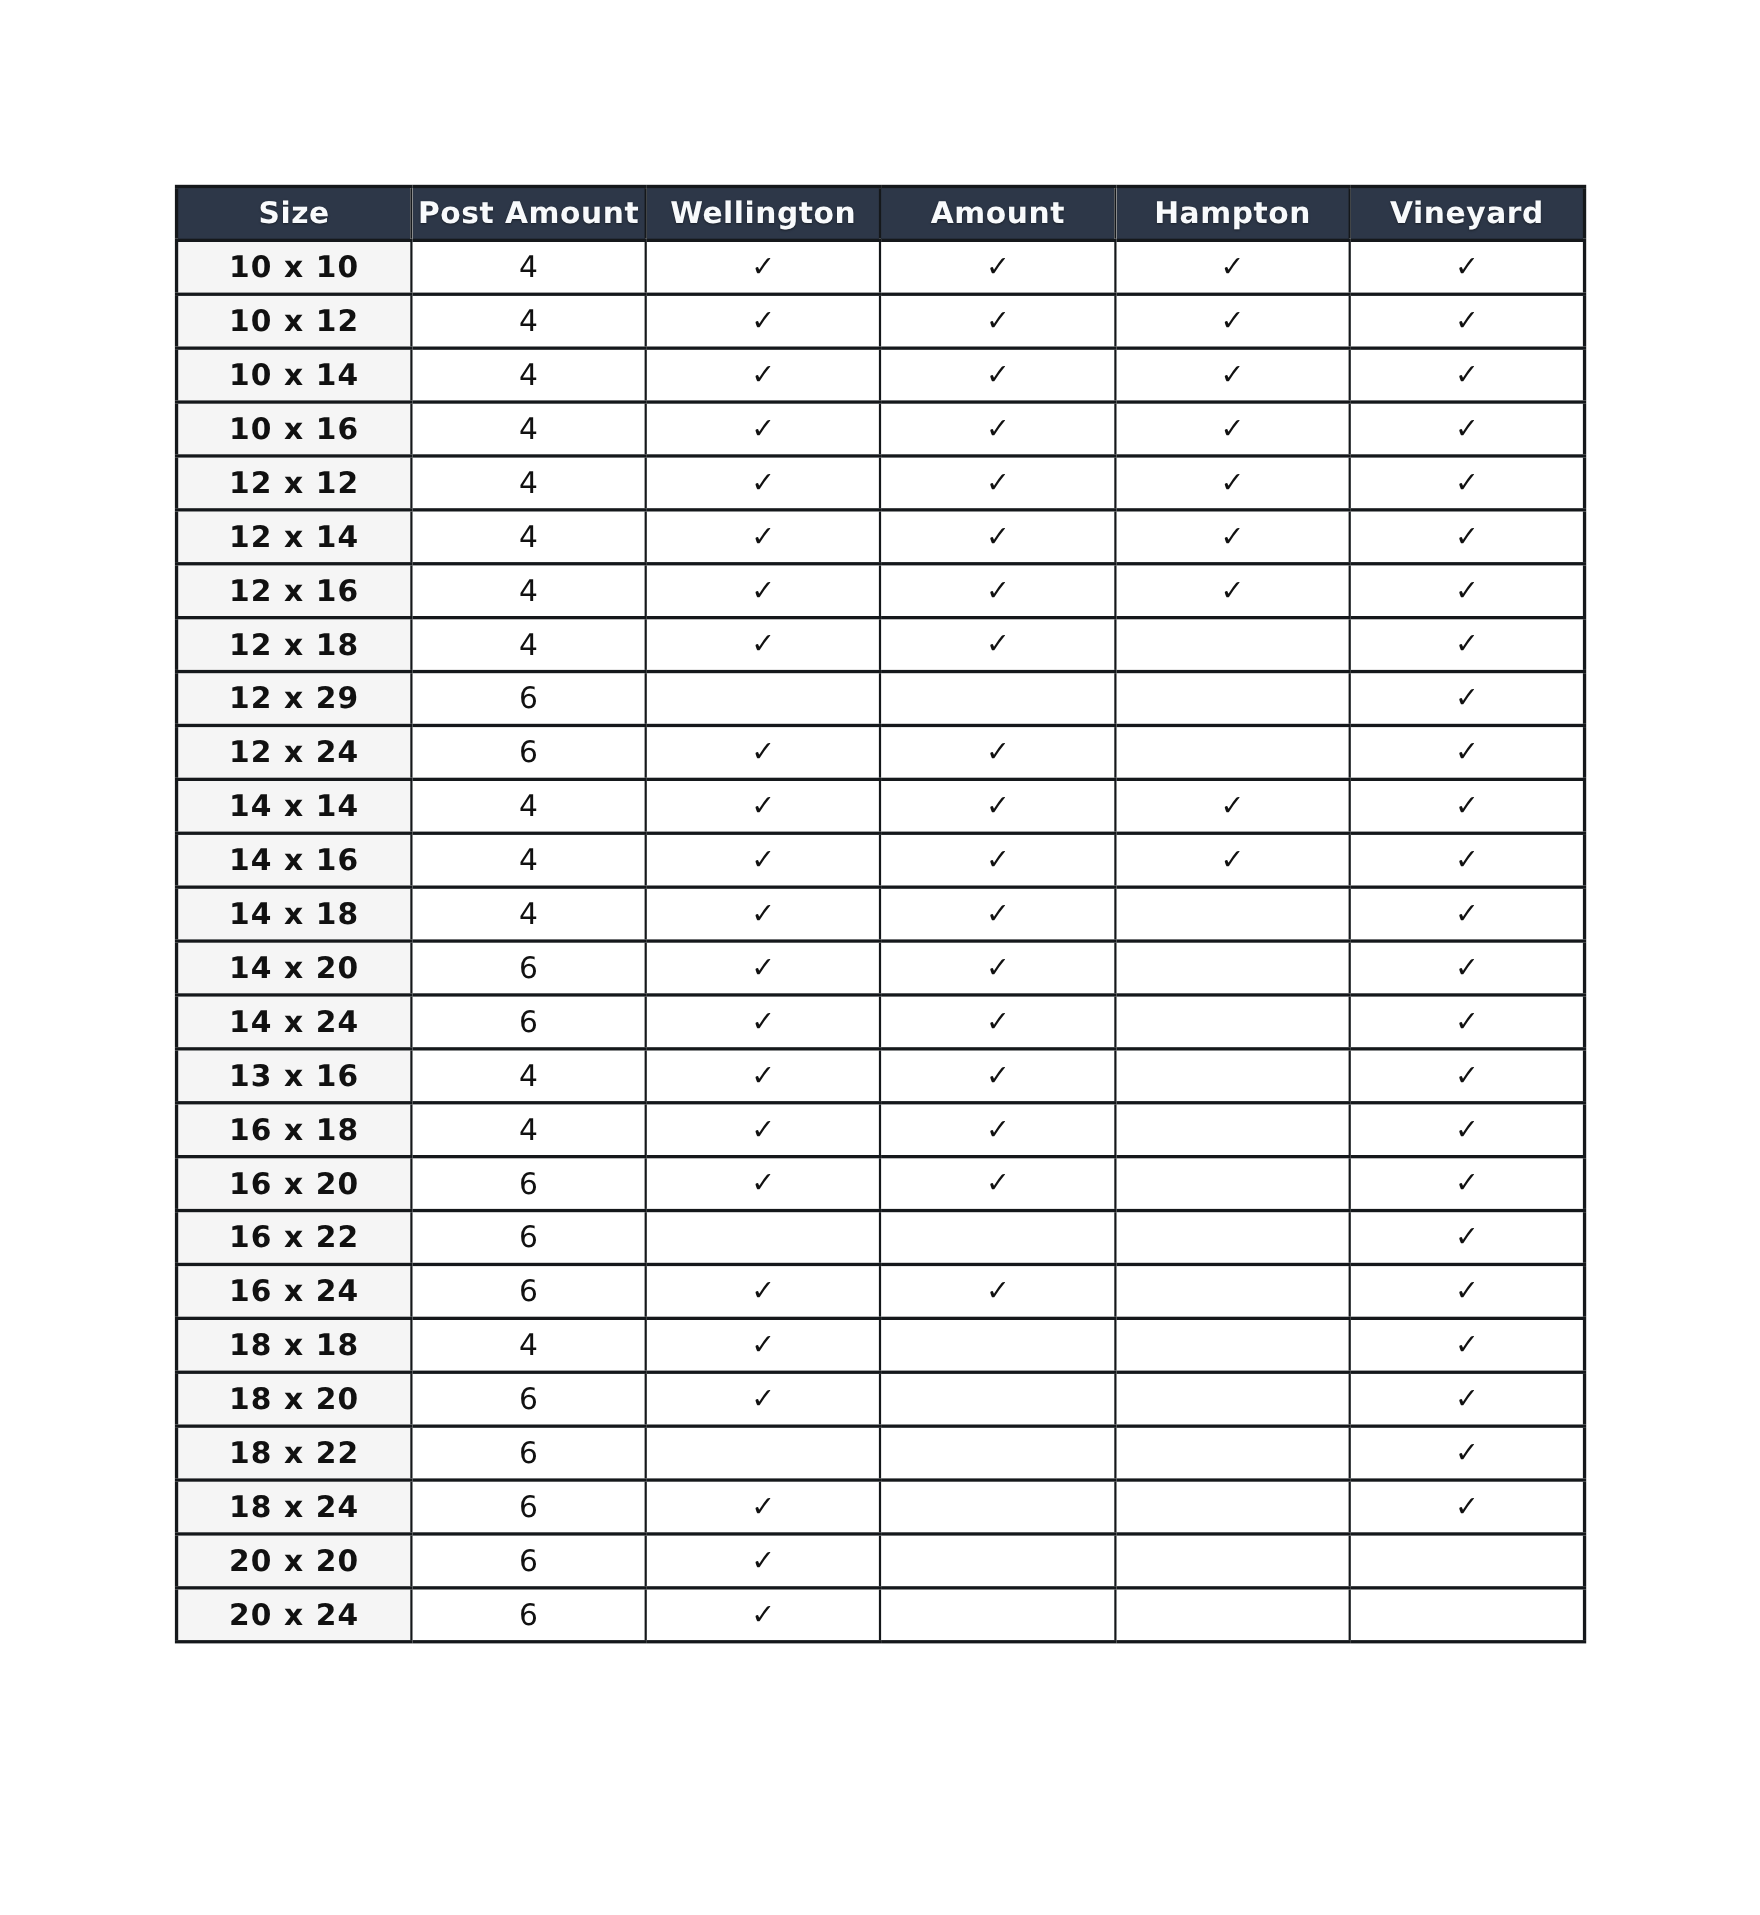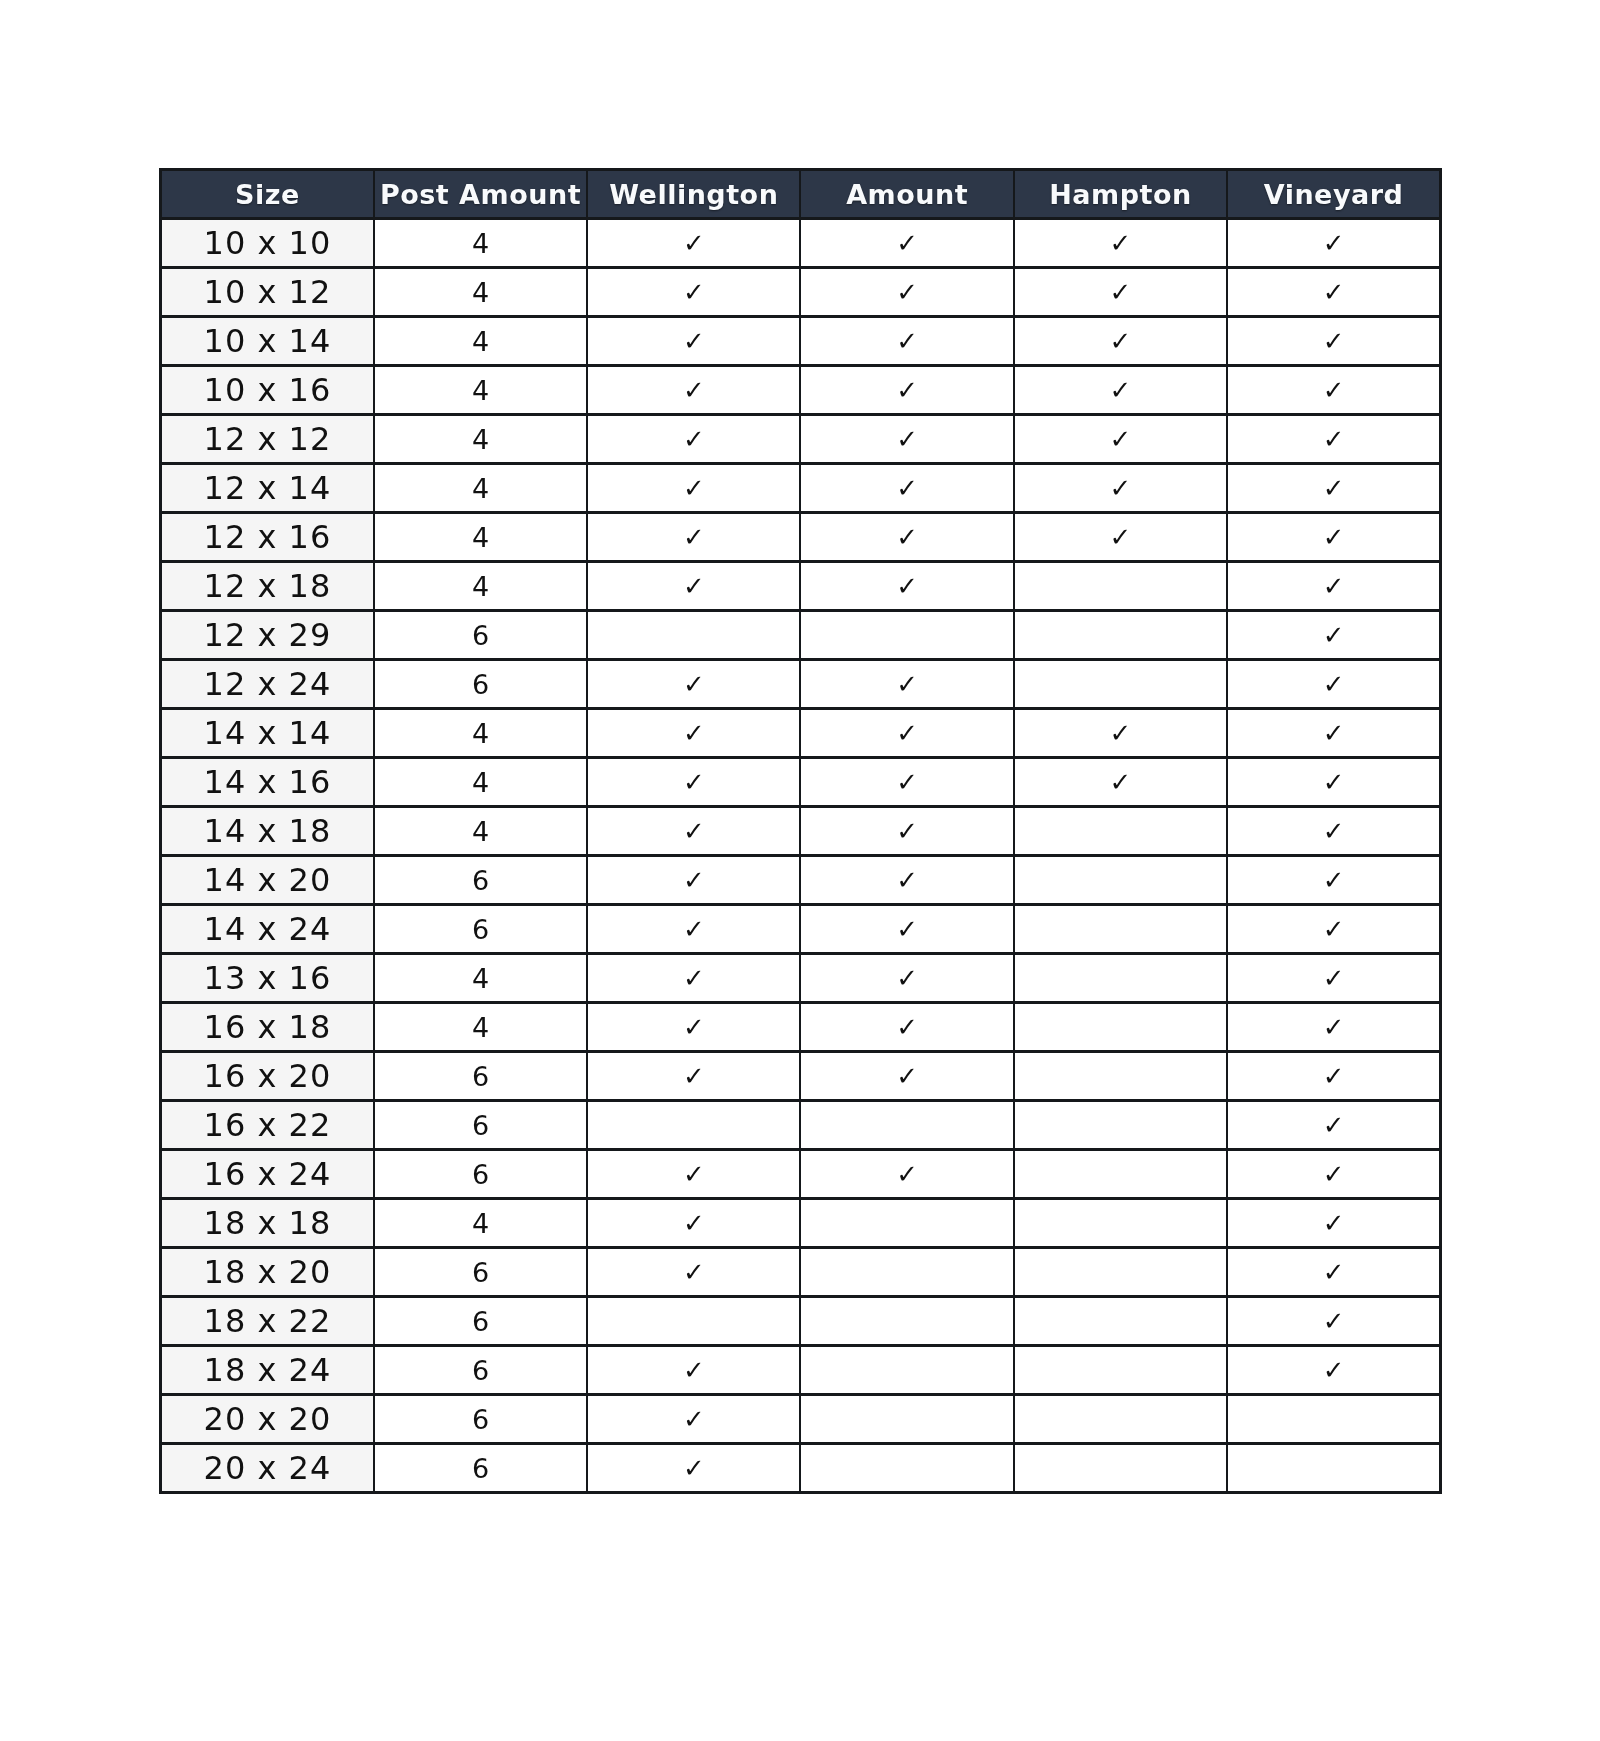--- a/index.html
+++ b/index.html
@@ -46,22 +46,22 @@
     font-weight: bold;
     letter-spacing: 0.5px;
     text-shadow: 0 1px 2px rgba(0,0,0,0.45);
   }
   table.size-table td {
     height: 46px;
     background: var(--body-bg, #ffffff);
     color: #111111;
   }
   td.size-cell {
-    font-weight: normal;
-    font-size: 32px;
+    font-weight: bold;
+    font-size: 27px;
     background: var(--size-col-bg, #f5f5f5) !important;
     letter-spacing: 1px;
   }
   td.post-cell {
     font-size: 27px;
     font-weight: normal;
   }
   td.check-cell {
     font-size: 26px;
     font-weight: normal;

